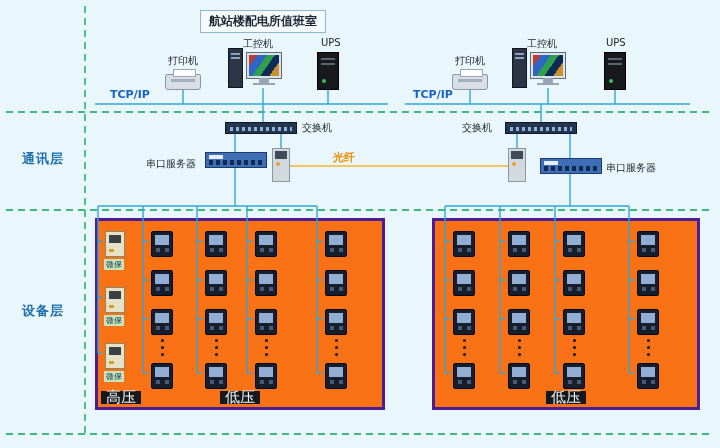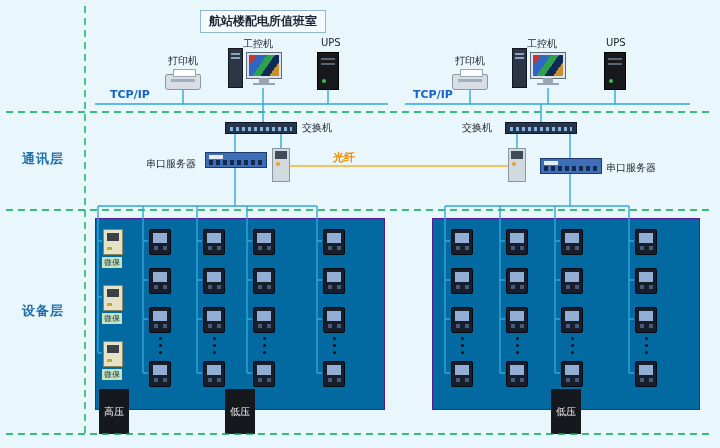--- a/index.html
+++ b/index.html
@@ -1,29 +1,29 @@
 <!DOCTYPE html>
 <html><head>
 <meta charset="utf-8">
 <style>
   *{box-sizing:border-box;margin:0;padding:0}
   body{margin:0;background:#e9f6fb}
   .canvas{position:relative;width:720px;height:448px;background:#e9f6fb;
     font-family:"DejaVu Sans","Liberation Sans",sans-serif;overflow:hidden}
   svg.wires{position:absolute;left:0;top:0;z-index:2;pointer-events:none}
-  .panel{position:absolute;background:#0369a1;border:1px solid #4c1d95;z-index:1}
+  .panel{position:absolute;background:#f97316;border:3px solid #4c1d95;z-index:1}
   .layer-label{position:absolute;left:0;width:86px;text-align:center;font-size:13px;
     font-weight:bold;color:#1e6fad;letter-spacing:1px;z-index:3}
   .title-box{position:absolute;border:1px solid #92b7d2;padding:2px 8px;font-size:12px;
     font-weight:bold;color:#1c2430;background:rgba(255,255,255,.55);z-index:3;white-space:nowrap}
   .dev-label{position:absolute;font-size:10px;color:#20262e;white-space:nowrap;z-index:3}
   .tcpip{position:absolute;font-size:11px;font-weight:bold;color:#1663c7;z-index:3}
   .fiber-label{position:absolute;font-size:11px;font-weight:bold;color:#ef8d00;z-index:3}
   .caption{position:absolute;font-size:11px;color:#14181e;text-align:center;z-index:3}
-  .tag{position:absolute;background:#15181d;color:#f2f2f2;font-size:10px;line-height:13px;padding:16px 5px;z-index:3}
+  .tag{position:absolute;background:#15181d;color:#f2f2f2;font-size:15px;line-height:13px;padding:0 5px;z-index:3}
   .meter{position:absolute;width:22px;height:26px;background:#161d2b;border:1px solid #05080e;border-radius:2px}
   .meter::before{content:"";position:absolute;left:3px;right:3px;top:3px;height:10px;background:#92aed4}
   .meter::after{content:"";position:absolute;left:4px;bottom:4px;width:4px;height:4px;background:#49597a;box-shadow:9px 0 0 #49597a}
   .dotcol{position:absolute;width:3px;height:3px;border-radius:50%;background:#10151c;
     box-shadow:0 7px 0 #10151c,0 14px 0 #10151c}
   .prot{position:absolute;width:20px;height:26px;background:#e6e2c8;border:1px solid #8d875f}
   .prot::before{content:"";position:absolute;left:3px;top:3px;right:3px;height:8px;background:#3c4148}
   .prot::after{content:"";position:absolute;left:3px;bottom:4px;width:5px;height:3px;background:#c9a227}
   .prot-label{position:absolute;font-size:8px;line-height:11px;padding:0 2px;background:#c5e4c0;color:#223344;white-space:nowrap}
   .printer{position:absolute;width:36px;height:16px;background:#d8dee4;border:1px solid #8b97a3;border-radius:2px 2px 3px 3px;z-index:3}

